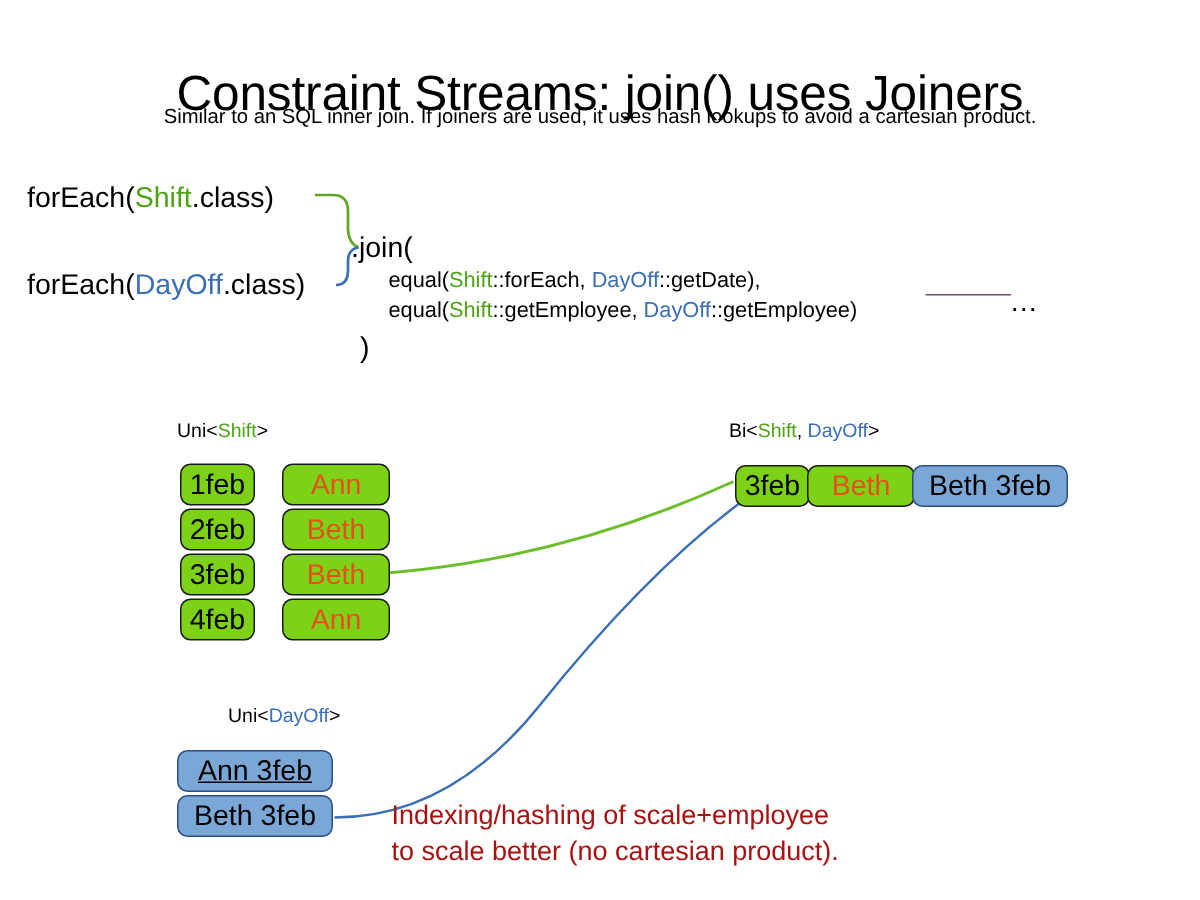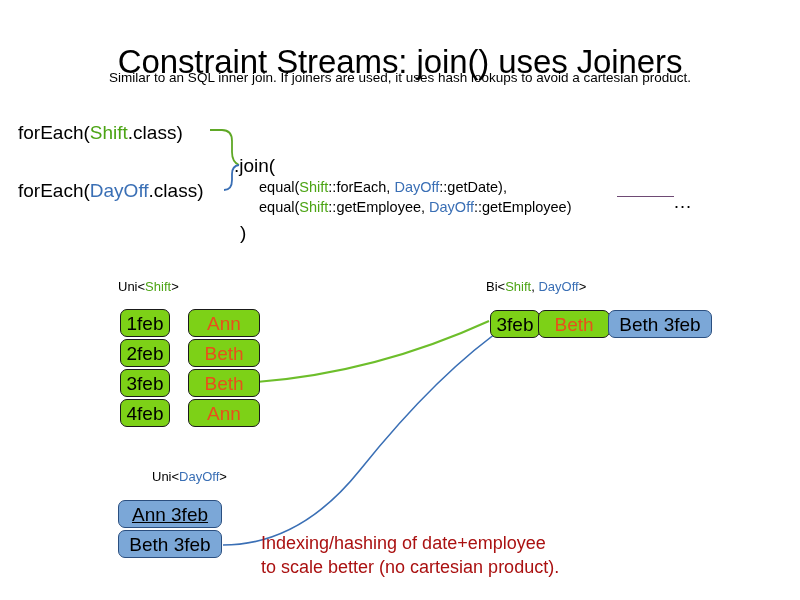--- a/index.html
+++ b/index.html
@@ -250,17 +250,17 @@
         </div>
     </div>
     <div class="row">
       <div class="cell blue cell-pair">
           <span class="date">Beth 3feb</span>
         </div>
     </div>
   </div>
 
   <div id="caption">
-    <div>Indexing/hashing of date+employee</div>
+    <div>Indexing/hashing of scale+employee</div>
     <div>to scale better (no cartesian product).</div>
   </div>
 
 </div>
 
 </body></html>

